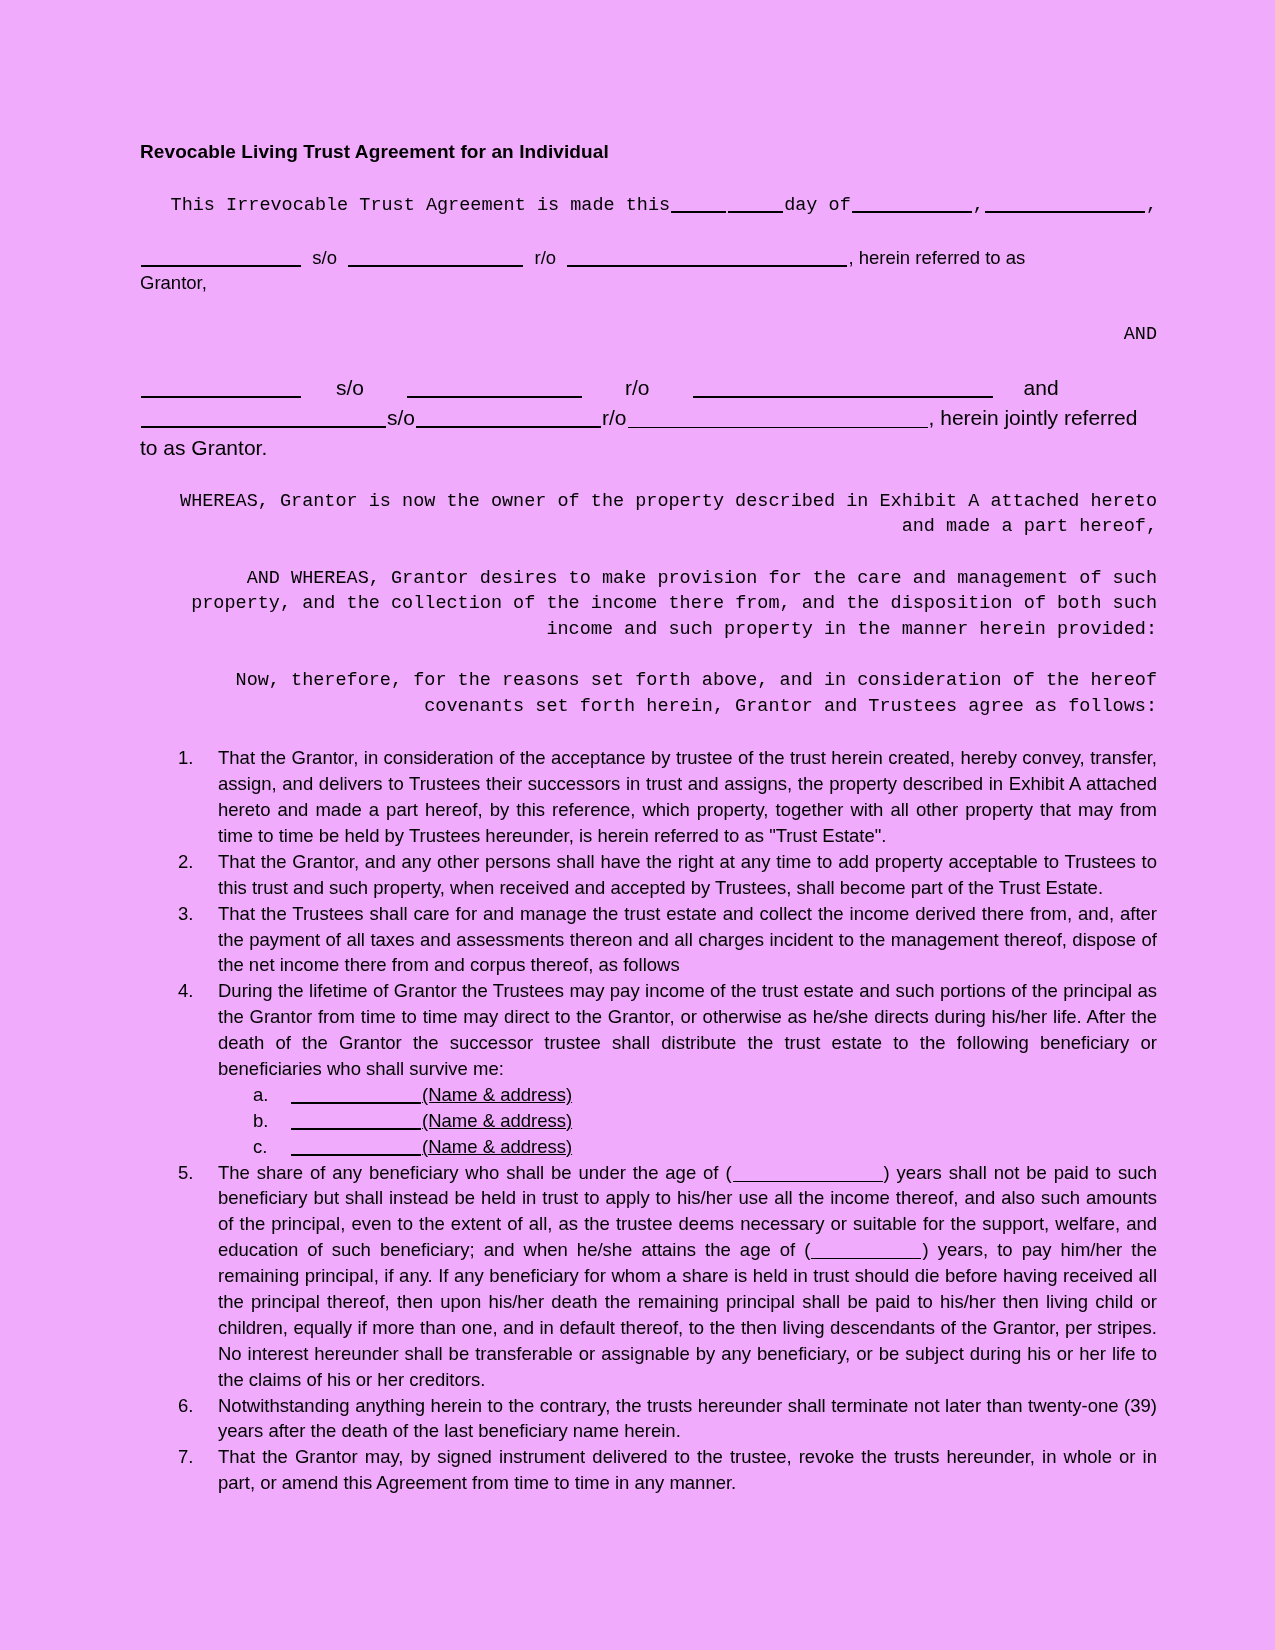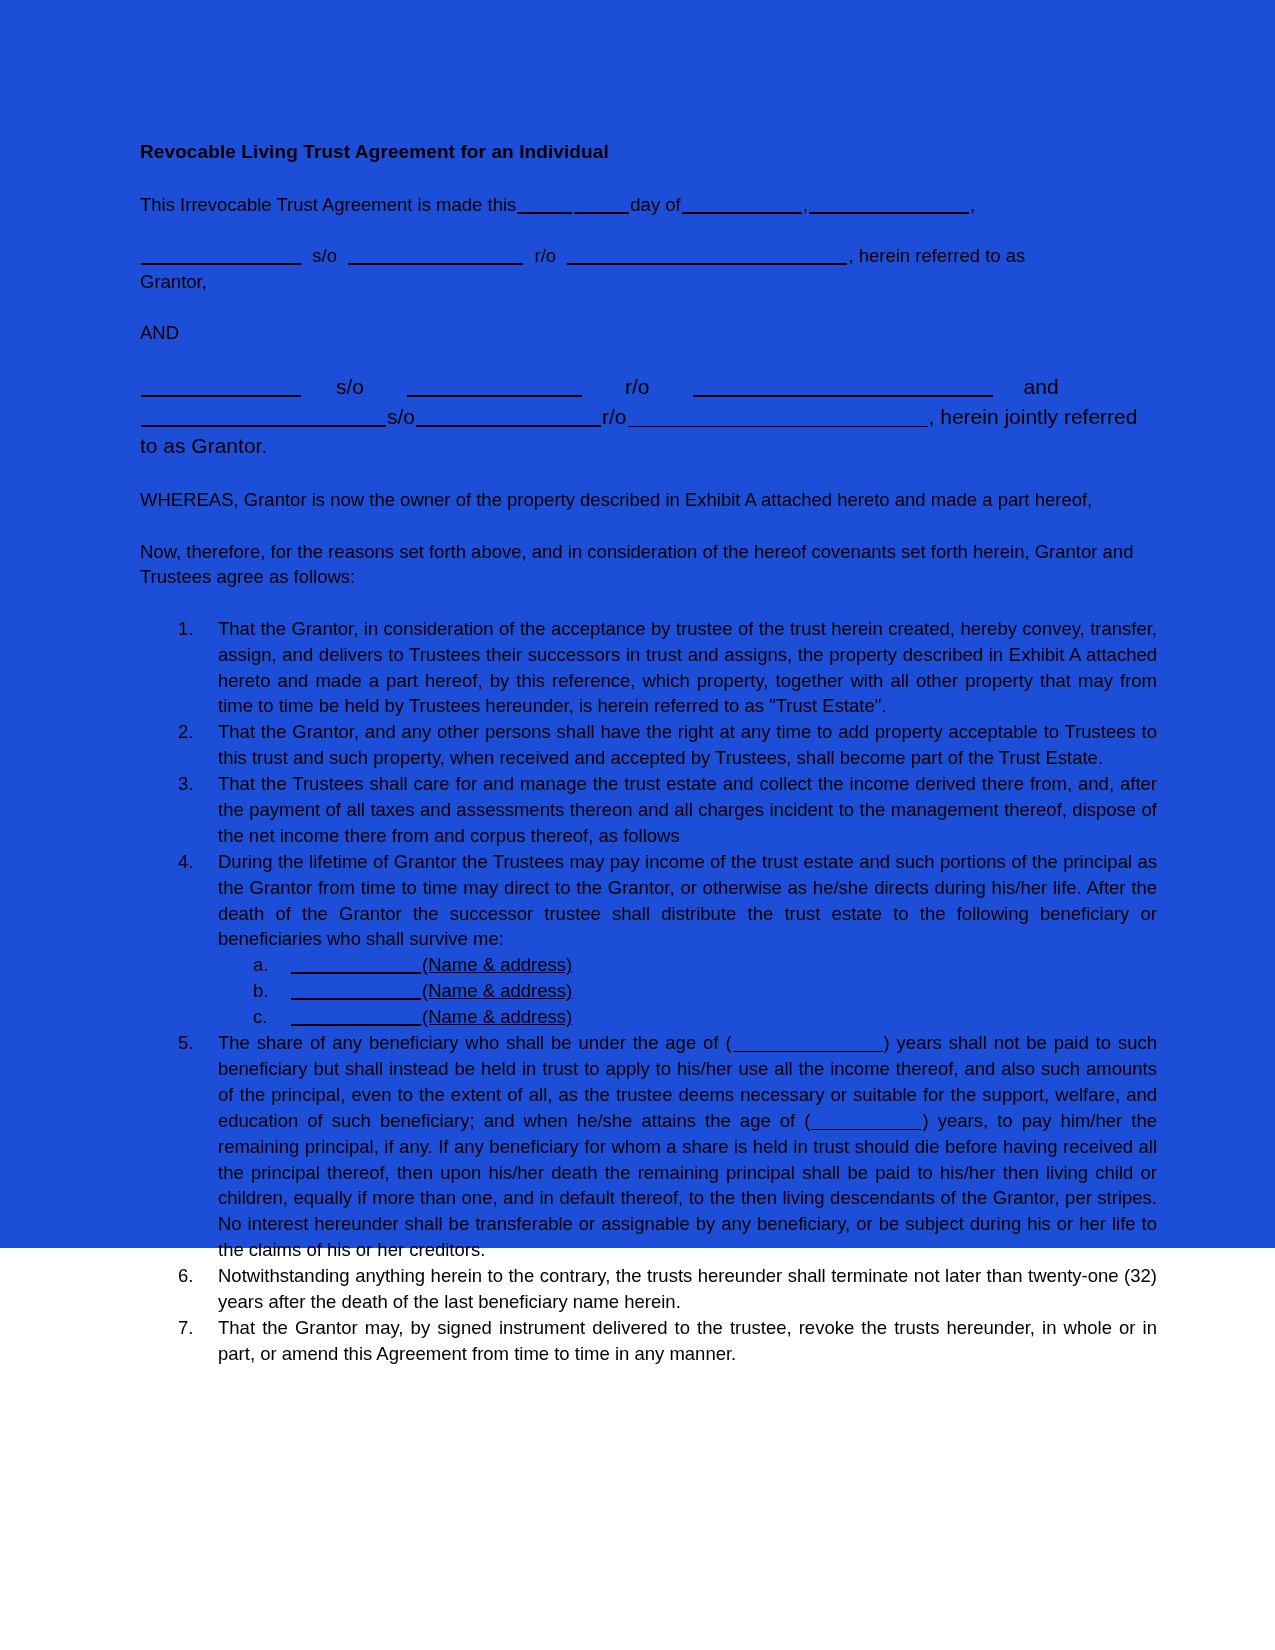--- a/index.html
+++ b/index.html
@@ -11,37 +11,38 @@
   body {
     width: 1275px;
     height: 1650px;
     font-family: "Liberation Sans", sans-serif;
     color: #000000;
     -webkit-font-smoothing: antialiased;
   }
   .page {
     position: relative;
     width: 1275px;
-    height: 1248px;
+    height: 1650px;
     box-sizing: border-box;
     padding: 140px 118px 0 140px;
-    background: #1d4ed8;
+    background: #f0abfc;
   }
   .doc-title {
     font-size: 19px;
     font-weight: bold;
     letter-spacing: 0.1px;
     margin: 0 0 28px 0;
     line-height: 1.25;
   }
   p.para {
     font-size: 18.5px;
     line-height: 1.38;
     margin: 0 0 26px 0;
-    text-align: left;
+    text-align: right;
+    font-family: Liberation Mono, monospace;
   }
   .blank {
     display: inline-block;
     border-bottom: 2px solid #000;
     vertical-align: baseline;
     height: 1.05em;
     margin: 0 1px -3px 1px;
   }
   .blank.thin { border-bottom-width: 1.5px; }
   .w55  { width: 55px; }
@@ -148,20 +149,21 @@
   <p class="para">AND</p>
 
   <div class="trustee-block">
     <span class="trustee-row1"><span class="blank w160"></span><span class="gap-a"></span><span>s/o</span><span class="gap-b"></span><span class="blank w175"></span><span class="gap-c"></span><span>r/o</span><span class="gap-d"></span><span class="blank w300"></span><span class="gap-e"></span><span>and</span></span>
     <span class="trustee-row1"><span class="blank w245"></span><span>s/o</span><span class="blank w185"></span><span>r/o</span><span class="blank thin w300"></span><span>, herein jointly referred</span></span>
     <span>to as Grantor.</span>
   </div>
 
   <p class="para">WHEREAS, Grantor is now the owner of the property described in Exhibit A attached hereto and made a part hereof,</p>
 
+  <p class="para">AND WHEREAS, Grantor desires to make provision for the care and management of such property, and the collection of the income there from, and the disposition of both such income and such property in the manner herein provided:</p>
 
   <p class="para">Now, therefore, for the reasons set forth above, and in consideration of the hereof covenants set forth herein, Grantor and Trustees agree as follows:</p>
 
   <ol class="main-list">
 
     <li>
       <span>That the Grantor, in consideration of the acceptance by trustee of the trust herein created, hereby convey, transfer, assign, and delivers to Trustees their successors in trust and assigns, the property described in Exhibit A attached hereto and made a part hereof, by this reference, which property, together with all other property that may from time to time be held by Trustees hereunder, is herein referred to as "Trust Estate".</span>
     </li>
 
     <li>
@@ -179,21 +181,21 @@
         <li><span class="blank w130"></span><span>(Name &amp; address)</span></li>
         <li><span class="blank w130"></span><span>(Name &amp; address)</span></li>
       </ul>
     </li>
 
     <li>
       <span>The share of any beneficiary who shall be under the age of (</span><span class="blank thin w150"></span><span>) years shall not be paid to such beneficiary but shall instead be held in trust to apply to his/her use all the income thereof, and also such amounts of the principal, even to the extent of all, as the trustee deems necessary or suitable for the support, welfare, and education of such beneficiary; and when he/she attains the age of (</span><span class="blank thin w110"></span><span>) years, to pay him/her the remaining principal, if any. If any beneficiary for whom a share is held in trust should die before having received all the principal thereof, then upon his/her death the remaining principal shall be paid to his/her then living child or children, equally if more than one, and in default thereof, to the then living descendants of the Grantor, per stripes. No interest hereunder shall be transferable or assignable by any beneficiary, or be subject during his or her life to the claims of his or her creditors.</span>
     </li>
 
     <li>
-      <span>Notwithstanding anything herein to the contrary, the trusts hereunder shall terminate not later than twenty-one (32) years after the death of the last beneficiary name herein.</span>
+      <span>Notwithstanding anything herein to the contrary, the trusts hereunder shall terminate not later than twenty-one (39) years after the death of the last beneficiary name herein.</span>
     </li>
 
     <li>
       <span>That the Grantor may, by signed instrument delivered to the trustee, revoke the trusts hereunder, in whole or in part, or amend this Agreement from time to time in any manner.</span>
     </li>
 
   </ol>
 
 </div>
 

